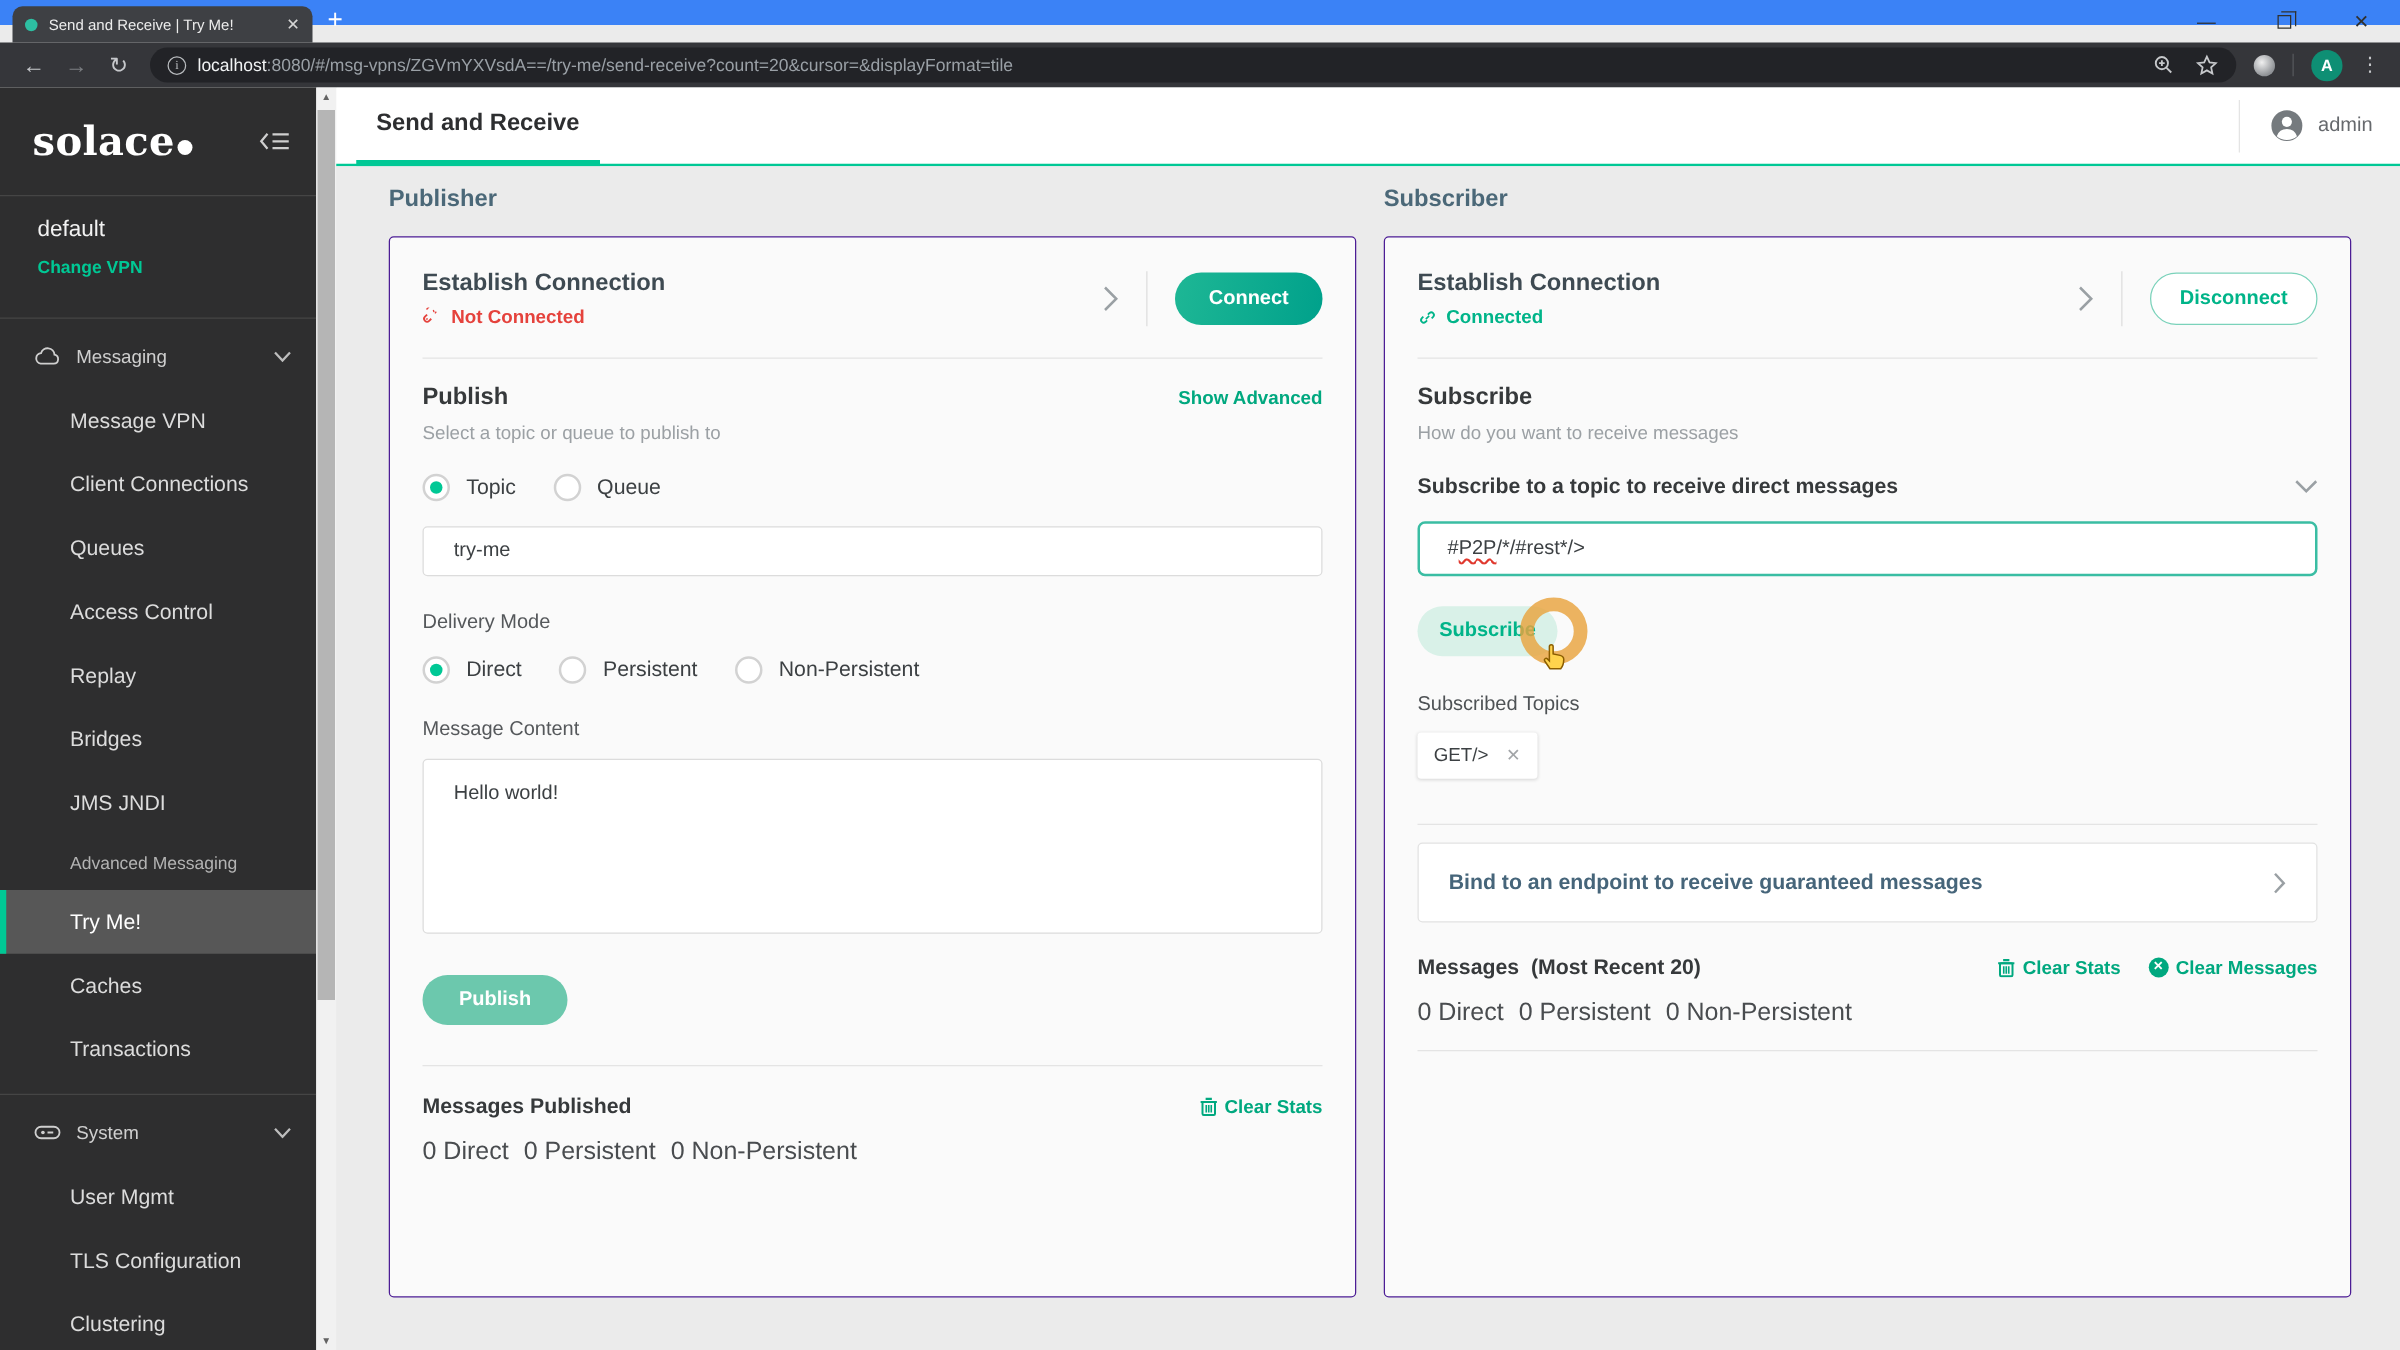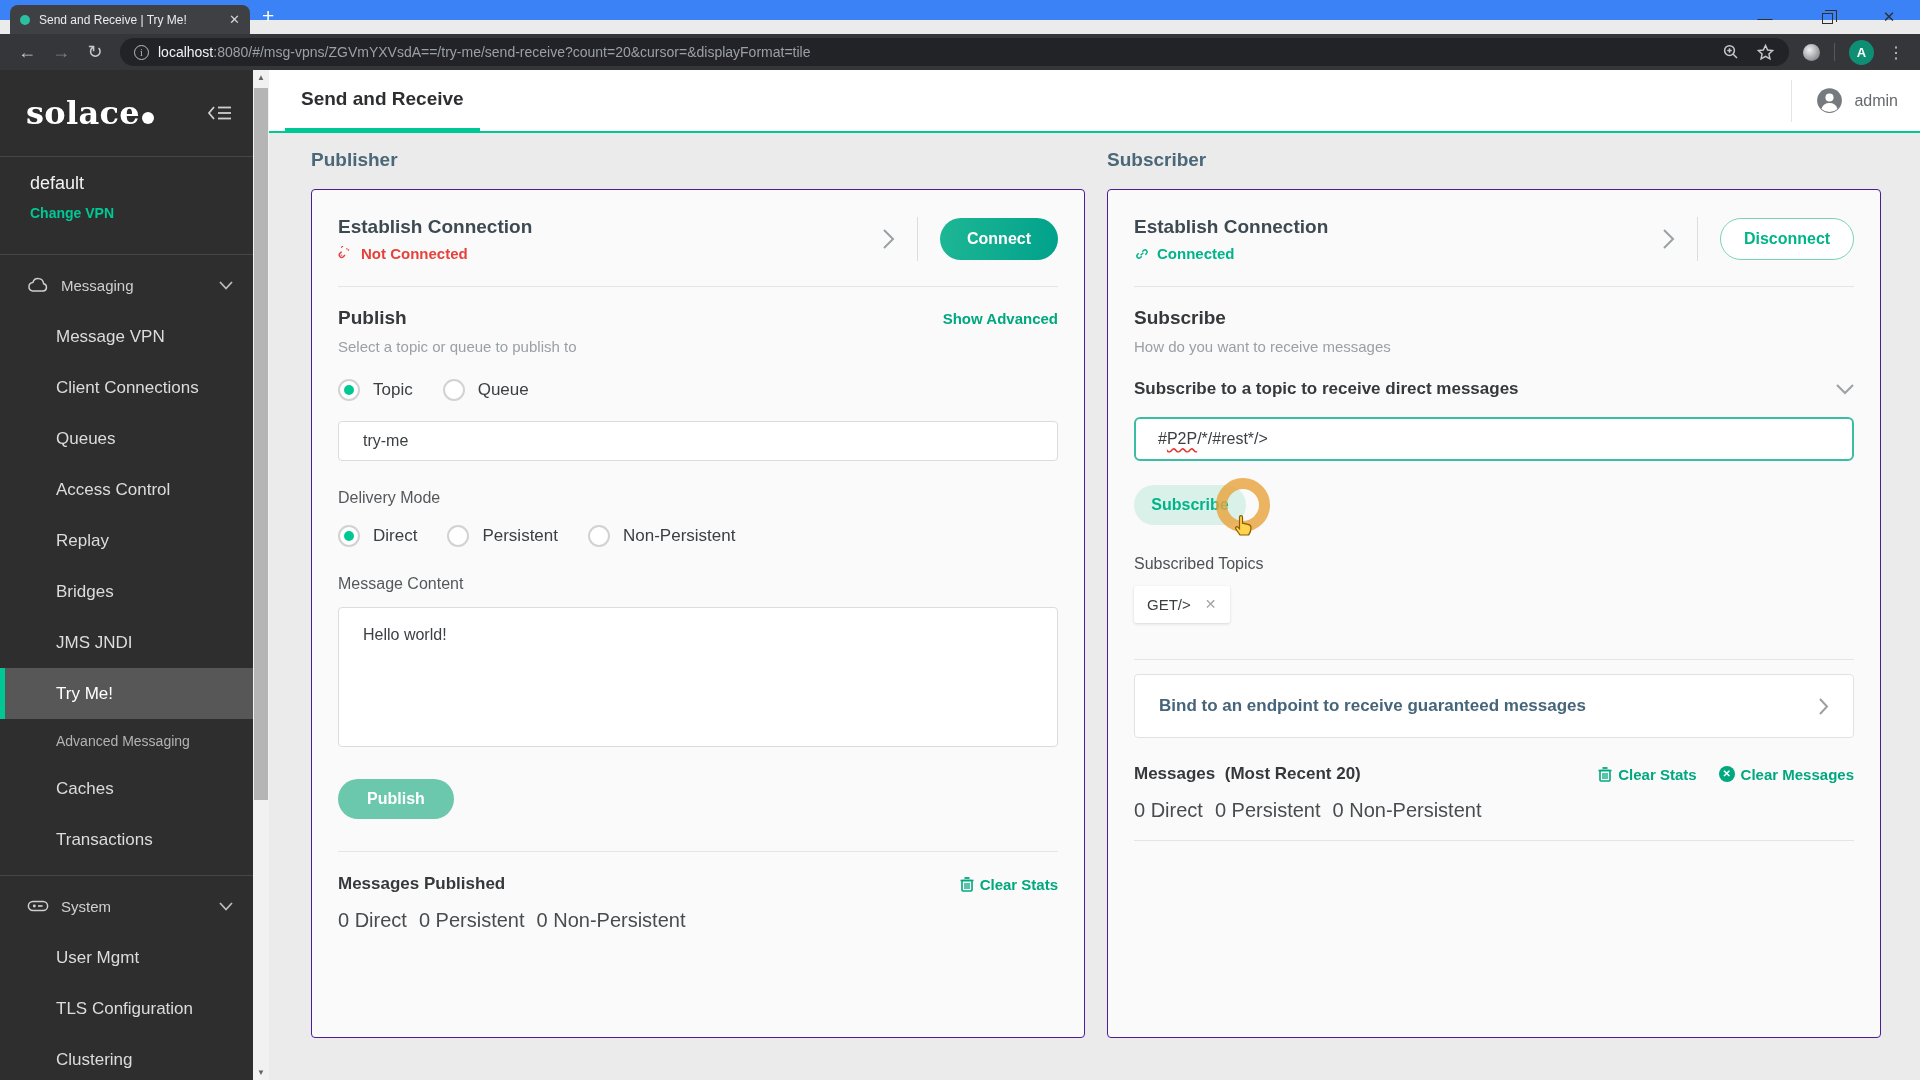--- a/index.html
+++ b/index.html
@@ -188,22 +188,22 @@
         </svg>
       </span>
   </div>
   <div class="nav-item">Message VPN</div>
   <div class="nav-item">Client Connections</div>
   <div class="nav-item">Queues</div>
   <div class="nav-item">Access Control</div>
   <div class="nav-item">Replay</div>
   <div class="nav-item">Bridges</div>
   <div class="nav-item">JMS JNDI</div>
+  <div class="nav-item subitem">Advanced Messaging</div>
   <div class="nav-item selected">Try Me!</div>
-  <div class="nav-item subitem">Advanced Messaging</div>
   <div class="nav-item">Caches</div>
   <div class="nav-item">Transactions</div>
 
   <div class="side-div"></div>
 
   <div class="nav-sec">
     <svg width="22" height="14" viewBox="0 0 24 14">
         <rect x="1.5" y="2" width="21" height="10" rx="5" fill="none" stroke="#cfcfcf" stroke-width="1.6"></rect>
         <circle cx="8" cy="7" r="1.6" fill="#cfcfcf"></circle>
         <line x1="12" y1="7" x2="17" y2="7" stroke="#cfcfcf" stroke-width="1.8"></line>

